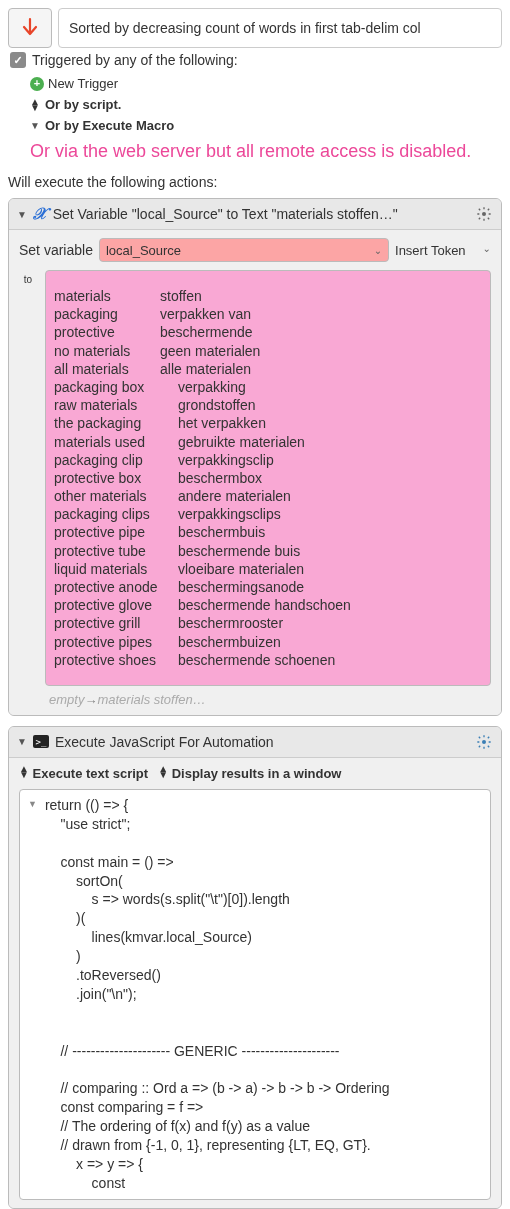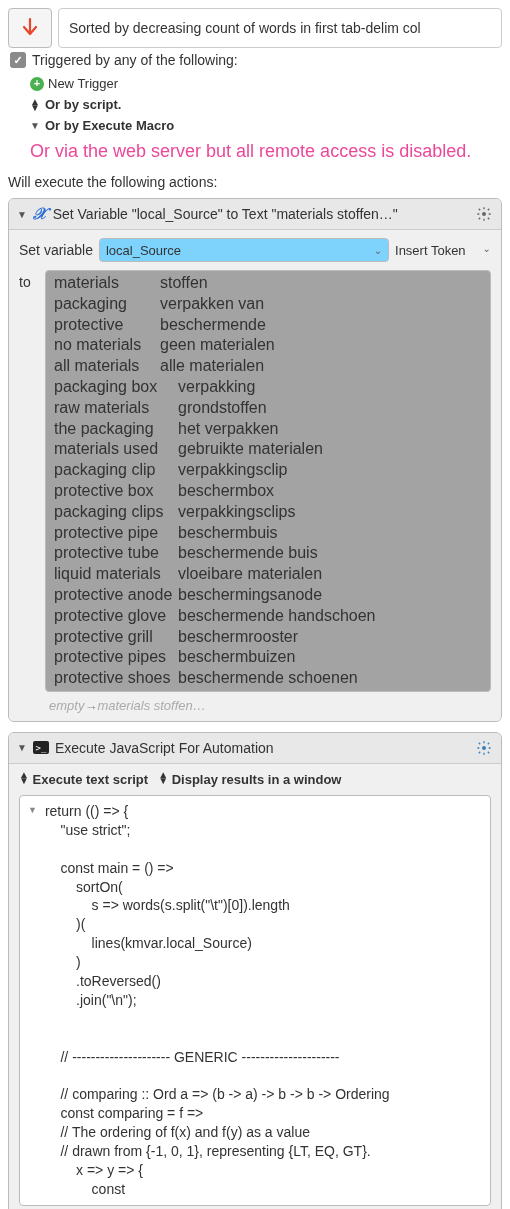--- a/index.html
+++ b/index.html
@@ -71,33 +71,33 @@
     .gear {
       margin-left: auto;
       width: 18px; height: 18px;
       display: flex; align-items: center; justify-content: center;
     }
     .action-body { padding: 8px 10px; background: #f0f0f0; }
     .set-var-row { display: flex; align-items: center; gap: 6px; margin-bottom: 8px; font-size: 14px; }
     .var-select {
       flex: 1; height: 24px;
       border: 1px solid #bbb; border-radius: 4px;
-      background: #7dd3fc;
+      background: #fca5a5;
       display: flex; align-items: center; justify-content: space-between;
       padding: 0 6px; font-size: 13px;
     }
     .chev-down { font-size: 10px; color: #666; }
     .insert-token { font-size: 13px; color: #333; display: flex; align-items: flex-start; gap: 17px; }
     .to-row { display: flex; align-items: flex-start; gap: 8px; }
-    .to-label { font-size: 14px; padding-top: 4px; width: 18px; }
+    .to-label { font-size: 10px; padding-top: 4px; width: 18px; text-align: center; }
     .textarea-box {
-      flex: 1; background: #a3a3a3;
+      flex: 1; background: #f9a8d4;
       border: 1px solid #bbb; border-radius: 4px;
-      padding: 2px 8px;
-      font-size: 16px;
+      padding: 16px 8px;
+      font-size: 14px;
       line-height: 1.3;
       font-family: -apple-system, sans-serif;
     }
     .data-line { white-space: pre; }
     .col1 { display: inline-block; width: 106px; }
     .col1b { display: inline-block; width: 124px; }
     .preview-row { margin-top: 6px; font-size: 13px; color: #aaa; font-style: italic; padding-left: 30px; display:flex; align-items:center;}
     .preview-row .arrow { color: #888; font-style: normal;}
     .script-options { display: flex; gap: 10px; font-size: 13px; font-weight: 600; margin-bottom: 8px; }
     .updown { font-size: 10px; display:inline-block; line-height:0.6; }
@@ -179,20 +179,21 @@
           <div class="data-line"><span class="col1">packaging</span><span>verpakken van</span></div>
           <div class="data-line"><span class="col1">protective</span><span>beschermende</span></div>
           <div class="data-line"><span class="col1">no materials</span><span>geen materialen</span></div>
           <div class="data-line"><span class="col1">all materials</span><span>alle materialen</span></div>
           <div class="data-line"><span class="col1b">packaging box</span><span>verpakking</span></div>
           <div class="data-line"><span class="col1b">raw materials</span><span>grondstoffen</span></div>
           <div class="data-line"><span class="col1b">the packaging</span><span>het verpakken</span></div>
           <div class="data-line"><span class="col1b">materials used</span><span>gebruikte materialen</span></div>
           <div class="data-line"><span class="col1b">packaging clip</span><span>verpakkingsclip</span></div>
           <div class="data-line"><span class="col1b">protective box</span><span>beschermbox</span></div>
+          <div class="data-line"><span class="col1b">other materials</span><span>andere materialen</span></div>
           <div class="data-line"><span class="col1b">packaging clips</span><span>verpakkingsclips</span></div>
           <div class="data-line"><span class="col1b">protective pipe</span><span>beschermbuis</span></div>
           <div class="data-line"><span class="col1b">protective tube</span><span>beschermende buis</span></div>
           <div class="data-line"><span class="col1b">liquid materials</span><span>vloeibare materialen</span></div>
           <div class="data-line"><span class="col1b">protective anode</span><span>beschermingsanode</span></div>
           <div class="data-line"><span class="col1b">protective glove</span><span>beschermende handschoen</span></div>
           <div class="data-line"><span class="col1b">protective grill</span><span>beschermrooster</span></div>
           <div class="data-line"><span class="col1b">protective pipes</span><span>beschermbuizen</span></div>
           <div class="data-line"><span class="col1b">protective shoes</span><span>beschermende schoenen</span></div>
         </div>

